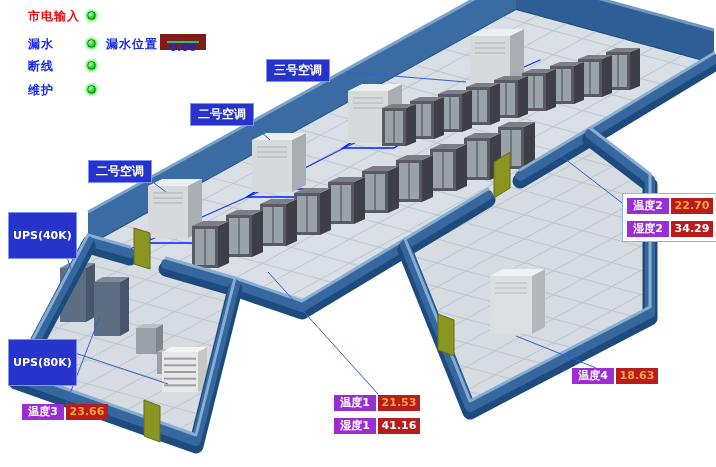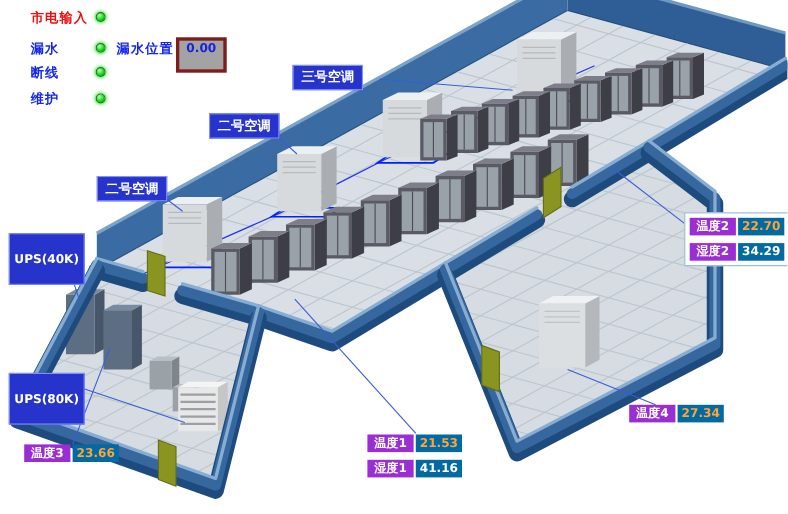--- a/index.html
+++ b/index.html
@@ -6,31 +6,31 @@
   html,body{background:#ffffff}
   body{font-family:"DejaVu Sans","Liberation Sans",sans-serif}
   .stage{position:relative;width:716px;height:467px;overflow:hidden;background:#fff}
   #scene-svg{position:absolute;left:0;top:0}
   .stxt{position:absolute;font-size:12px;font-weight:bold;letter-spacing:1px;white-space:nowrap}
   .red{color:#e81010}
   .blue{color:#1528e8}
   .led{position:absolute;width:9px;height:9px;border-radius:50%;
        background:radial-gradient(circle at 35% 30%,#b8ffb8,#12d412 60%,#089008);
        box-shadow:0 0 3px 1px rgba(40,220,40,.85);border:1px solid #0a7a0a}
-  .leak-value{position:absolute;width:46px;height:32px;background:#a3a3a3;color:#1822dd;
-       font-size:11px;font-weight:bold;text-align:center;line-height:14px;border:3px solid #7f1d1d}
+  .leak-value{position:absolute;width:46px;height:16px;background:#22c55e;color:#1822dd;
+       font-size:11px;font-weight:bold;text-align:center;line-height:14px;border:7px solid #7f1d1d}
   .tag{position:absolute;background:#2634cb;border:1px solid #8090ff;color:#fff;
        font-size:12px;font-weight:bold;padding:2px 7px;white-space:nowrap;cursor:pointer}
   .tag.small{font-size:11px;padding:16px 4px}
   .sensor{position:absolute;display:flex;flex-direction:column;gap:7px}
   .sensor.boxed{border:1px solid #8fb8d8;padding:4px;background:#ffffff}
   .srow{display:flex;gap:2px}
   .slabel{display:inline-block;background:#9a2ed2;color:#fff;font-size:11px;font-weight:bold;
        width:42px;height:16px;line-height:16px;text-align:center}
-  .svalue{display:inline-block;background:#0369a1;font-size:11px;font-weight:bold;
+  .svalue{display:inline-block;background:#b91c1c;font-size:11px;font-weight:bold;
        width:42px;height:16px;line-height:16px;text-align:center}
   .svalue.temp{color:#ffa43a}
   .svalue.hum{color:#ffffff}
 </style>
 </head>
 <body>
 
 <div class="stage">
 
   <svg id="scene-svg" width="716" height="467" viewBox="0 0 716 467">
@@ -573,17 +573,17 @@
   <div class="sensor" style="left:22px;top:404px">
     <div class="srow">
       <span class="slabel">温度3</span>
       <span class="svalue temp">23.66</span>
     </div>
   </div>
 
   <div class="sensor" style="left:572px;top:368px">
     <div class="srow">
       <span class="slabel">温度4</span>
-      <span class="svalue temp">27.34</span>
+      <span class="svalue temp">18.63</span>
     </div>
   </div>
 
 </div>
 
 </body></html>

